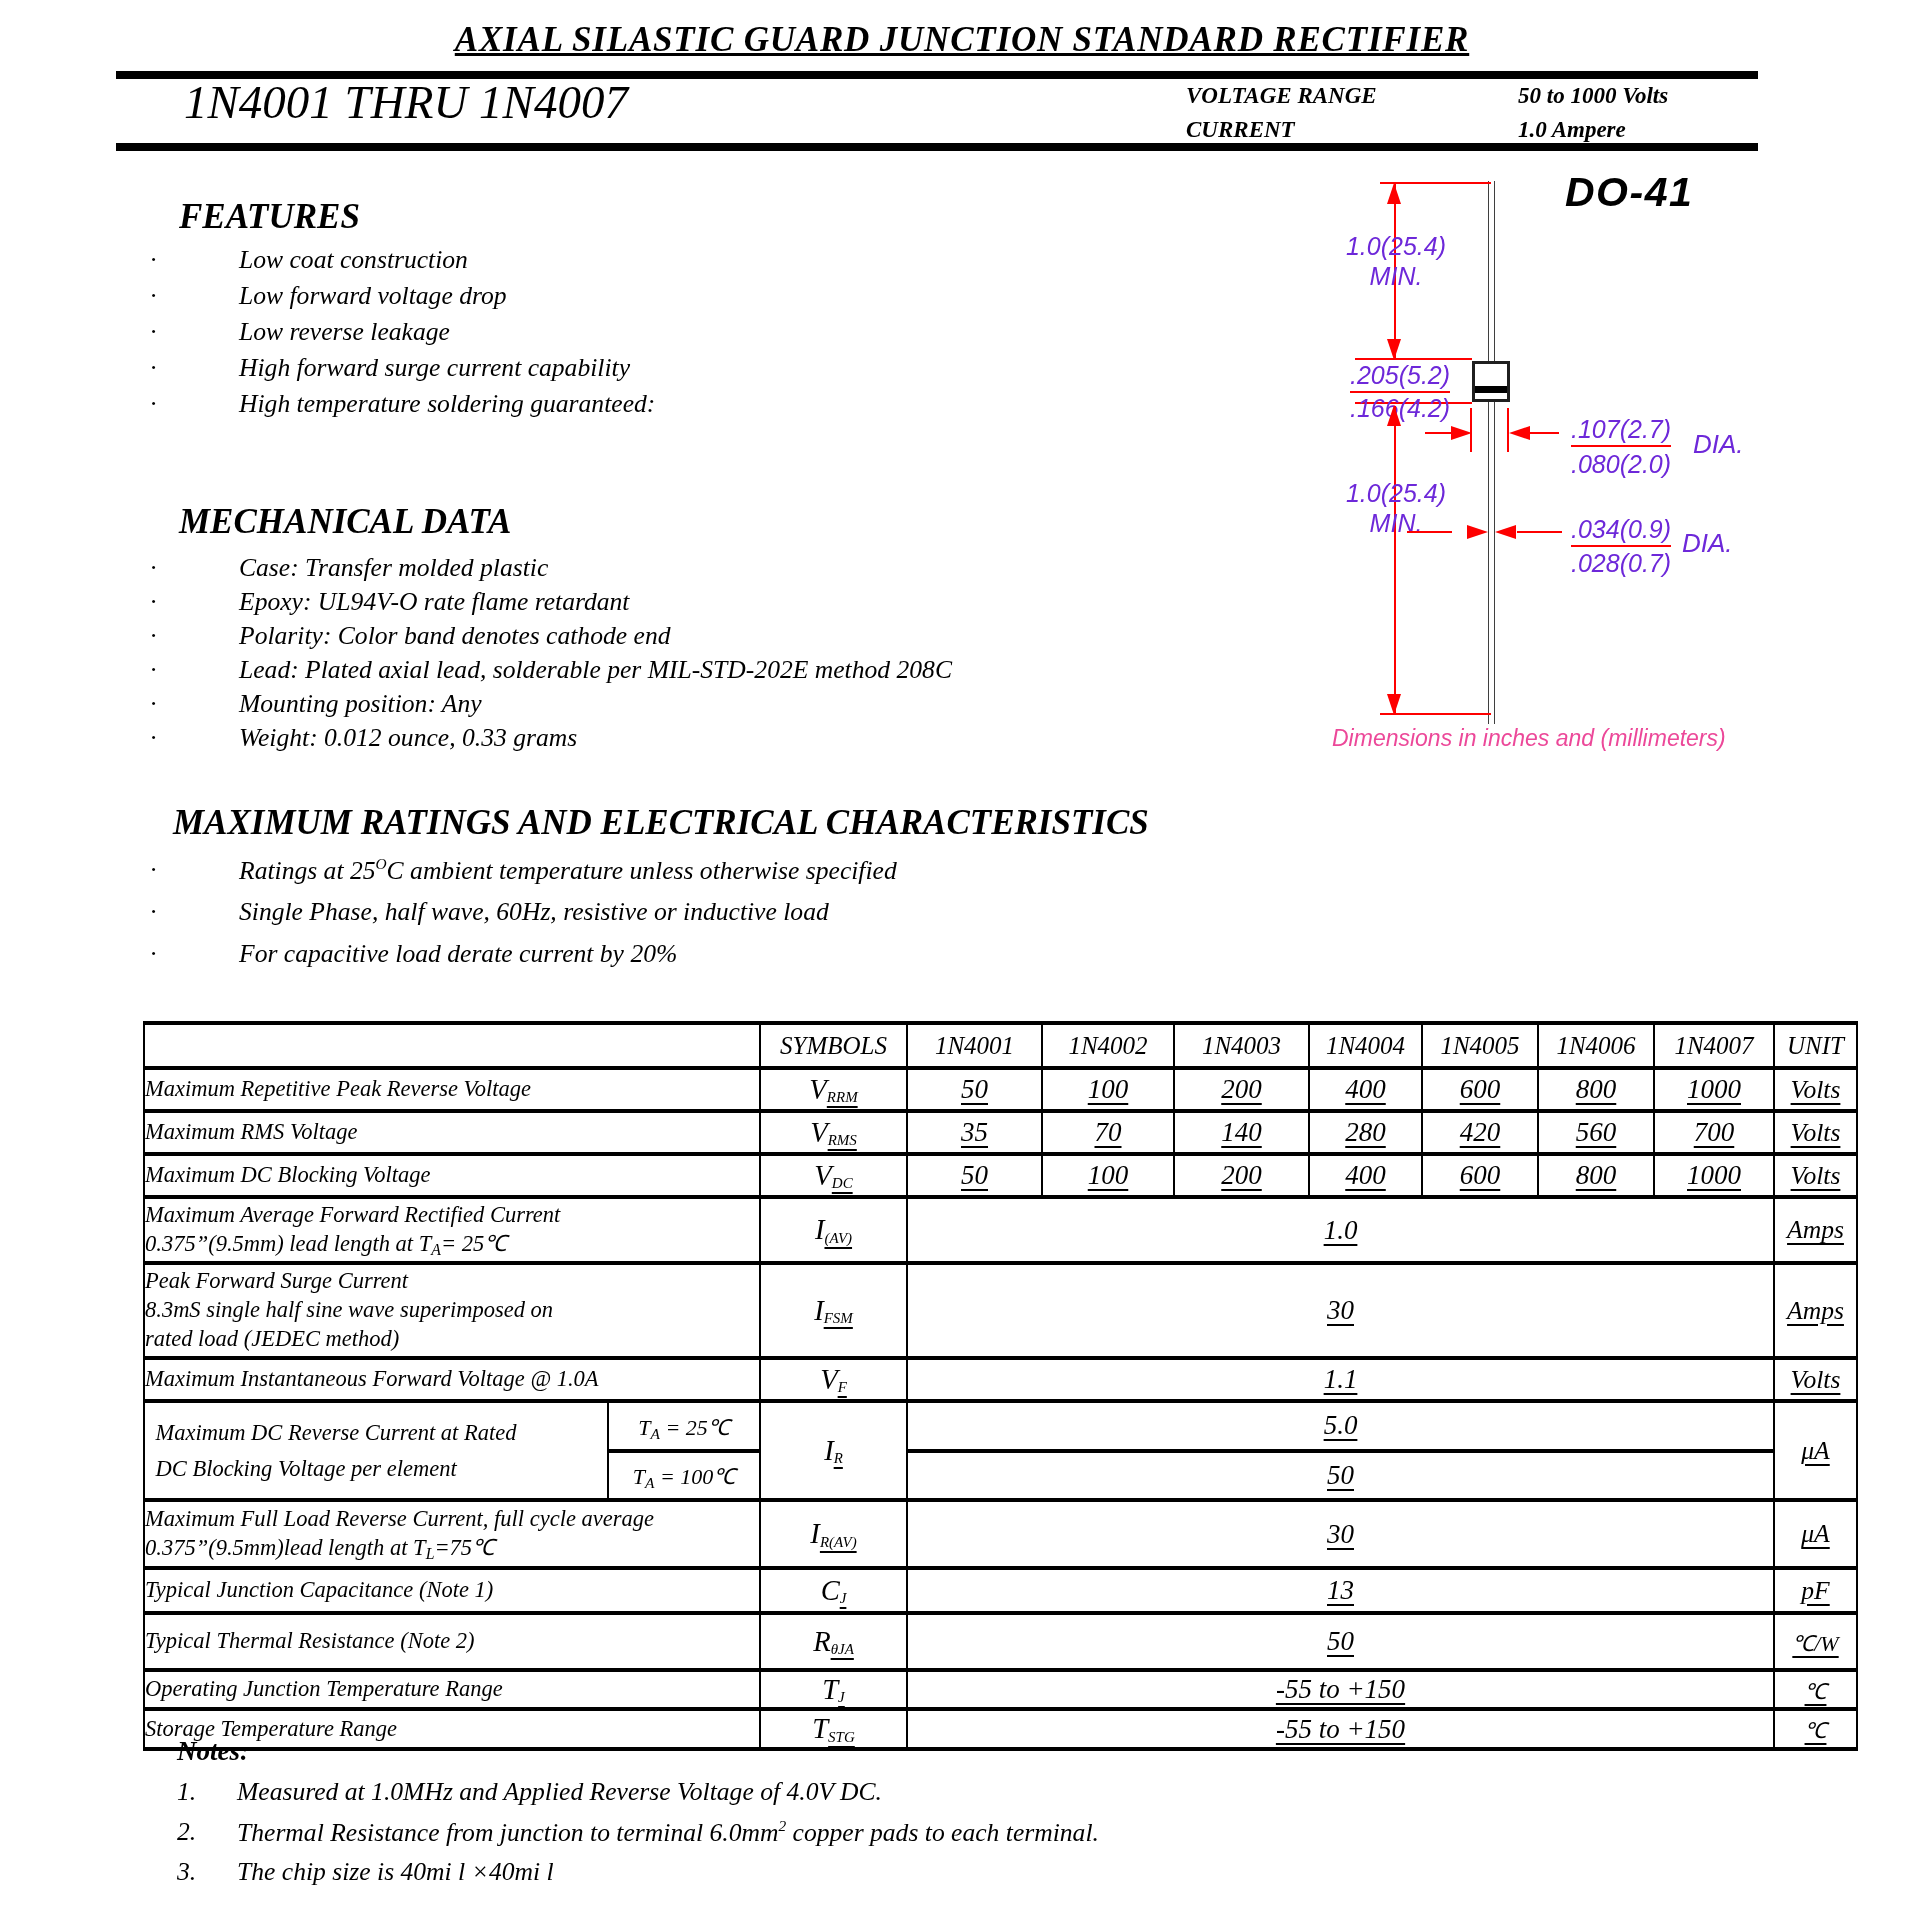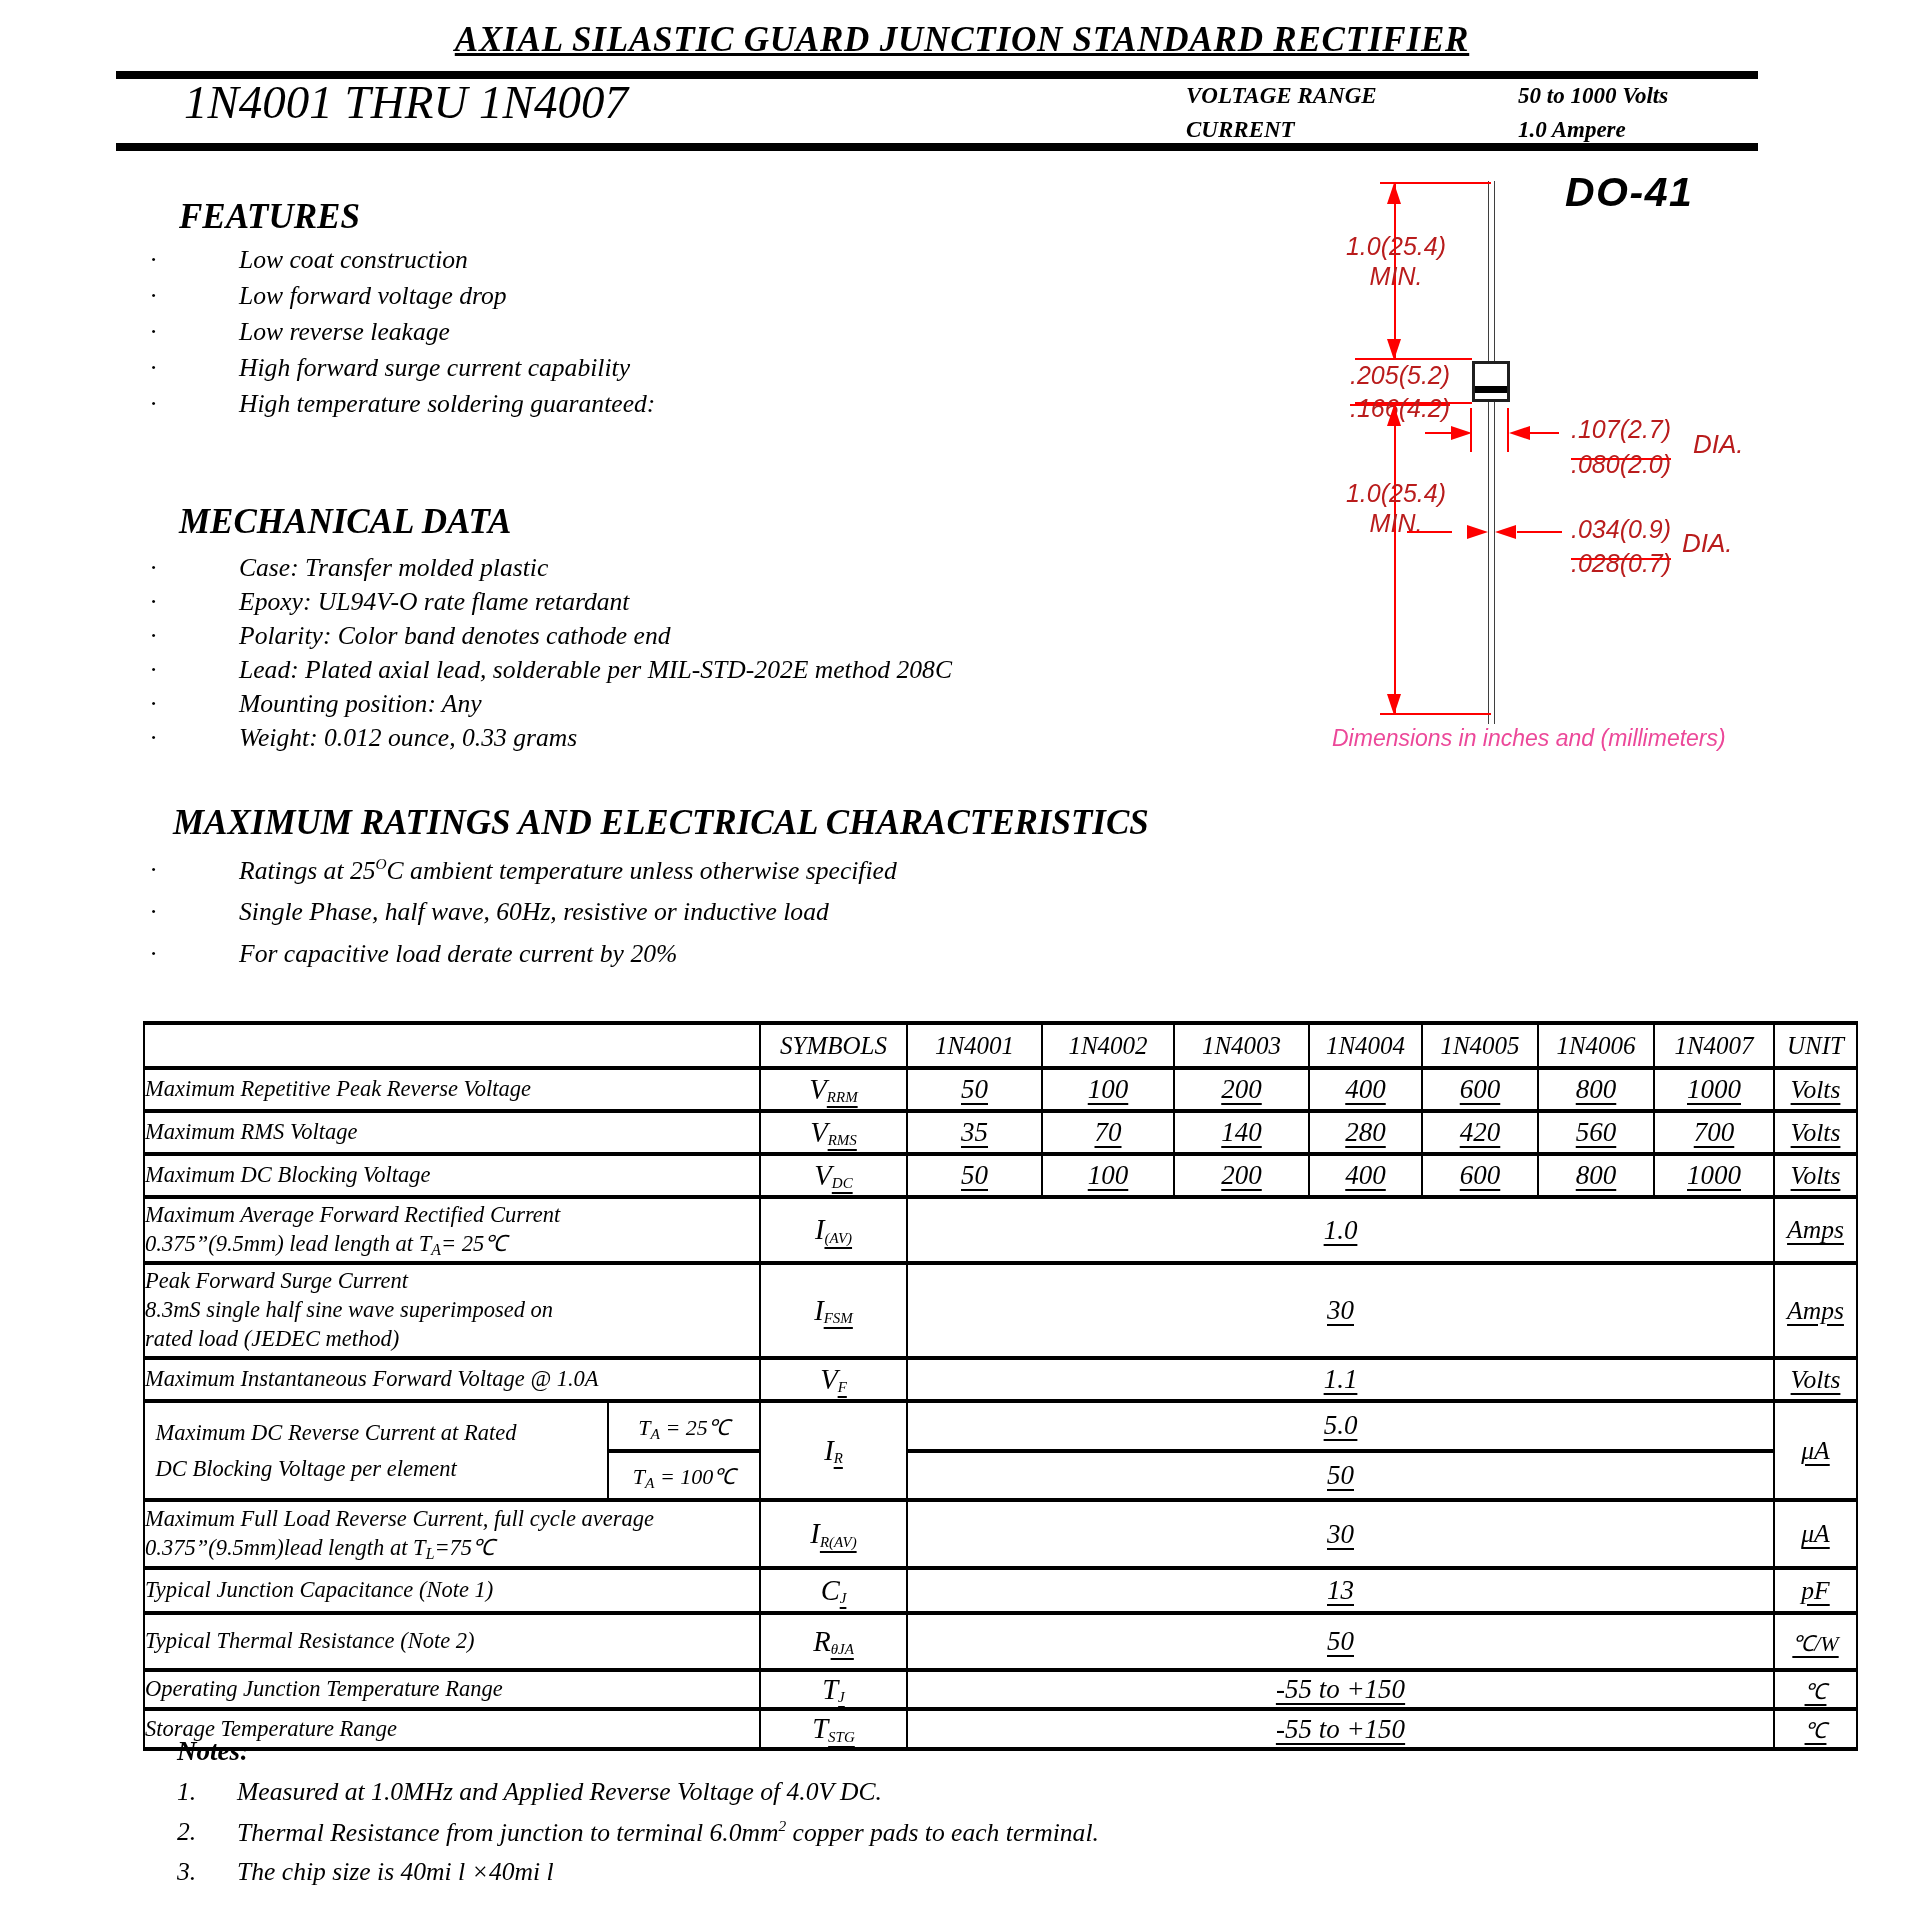--- a/index.html
+++ b/index.html
@@ -37,23 +37,23 @@
   .wire { left:165px; top:12px; width:6.8px; height:543px; background:#fff;
           border-left:1.5px solid #3f3f3f; border-right:1.5px solid #3f3f3f; box-sizing:border-box; }
   .dbody { left:149px; top:192px; width:38px; height:41px; background:#fff;
            border:3px solid #1f1f1f; box-sizing:border-box; }
   .dband { left:0; right:0; bottom:6px; height:6.8px; background:#000; }
   .rl { background:#fe0000; }
   .tri-up    { width:0; height:0; border-left:7.5px solid transparent; border-right:7.5px solid transparent; border-bottom:21px solid #fe0000; }
   .tri-down  { width:0; height:0; border-left:7.5px solid transparent; border-right:7.5px solid transparent; border-top:21px solid #fe0000; }
   .tri-right { width:0; height:0; border-top:7.5px solid transparent; border-bottom:7.5px solid transparent; border-left:21px solid #fe0000; }
   .tri-left  { width:0; height:0; border-top:7.5px solid transparent; border-bottom:7.5px solid transparent; border-right:21px solid #fe0000; }
-  .dlab { color:#b91c1c; font-size:25px; white-space:nowrap; }
+  .dlab { color:#6d28d9; font-size:25px; white-space:nowrap; }
   .dlab-c { width:173px; text-align:center; }
-  .fracbar { border-bottom:2.3px solid #fe0000; padding-bottom:14px; }
+  .fracbar { border-bottom:2.3px solid #fe0000; padding-bottom:1px; }
   .dcap { color:#ec4899; font-size:23px; white-space:nowrap; }
 
   
   .spec { position:absolute; left:143px; top:1021px; border-collapse:collapse; table-layout:fixed;
           font-family:"Liberation Serif", serif; }
   .spec td { border:2.3px solid #000; border-top-width:4.5px; border-bottom-width:4.5px;
              padding:0; overflow:hidden; vertical-align:middle; }
   .desc { font-size:22.5px; text-align:left; padding:3px 6px 3px 10.5px; line-height:1.28; }
   .hcell { font-size:25px; text-align:center; }
   .sym { font-size:28.6px; text-align:center; }

